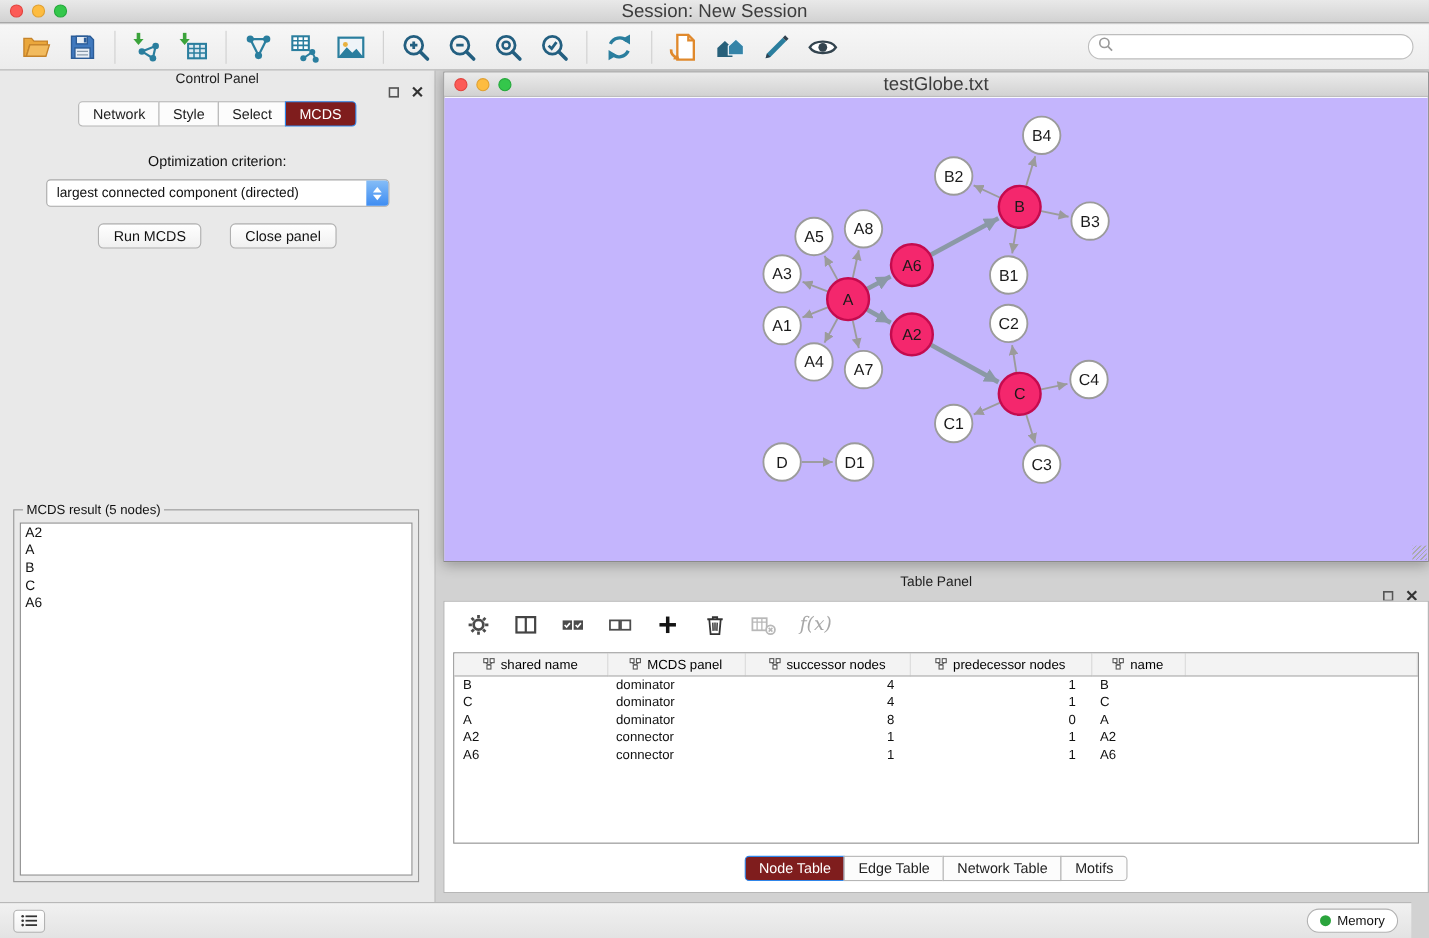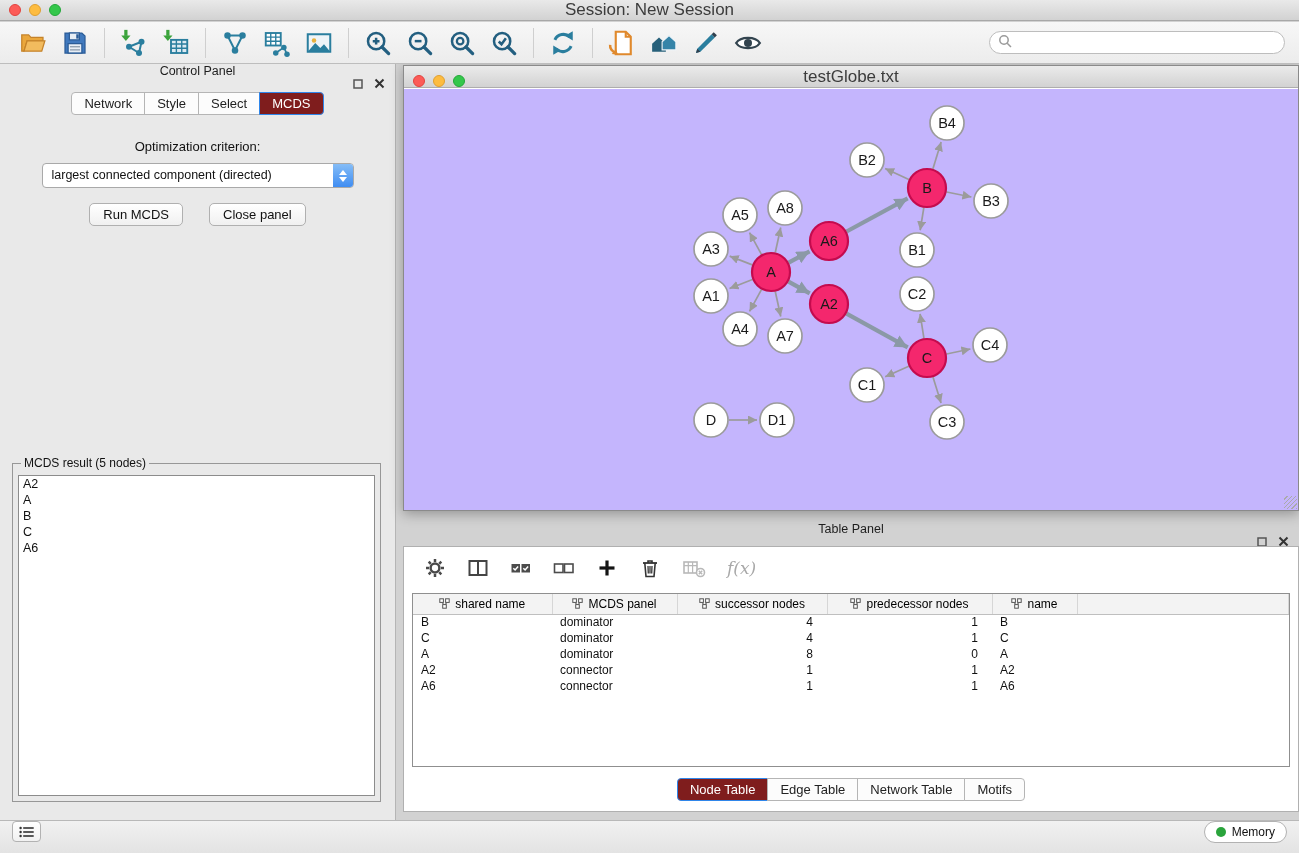--- a/index.html
+++ b/index.html
@@ -42,42 +42,42 @@
   .tri-down{width:0;height:0;border-left:4px solid transparent;border-right:4px solid transparent;border-top:5px solid #fff;}
   .btnrow{display:flex;justify-content:center;gap:26px;margin-top:15px;}
   .btn{font-size:13px;padding:3px 13px;background:linear-gradient(#ffffff,#f0f0f0);border:1px solid #b0b0b0;border-radius:5px;color:#111;cursor:pointer;}
   .resultbox{position:absolute;left:12px;right:14px;top:392px;bottom:18px;border:1px solid #979797;padding:5px;}
   .resultbox legend{font-size:12px;padding:0 3px;margin-left:3px;color:#111;}
   .resultlist{width:100%;height:100%;background:#fff;border:1px solid #8c8c8c;overflow:auto;}
   .resultlist .item{padding:0 4px;line-height:16px;font-size:12.5px;color:#111;}
 
   
   .netwin{position:absolute;left:403px;top:1px;right:0;height:446px;background:#fff;border:1px solid #8a8a8a;box-shadow:0 3px 12px rgba(0,0,0,.3);}
-  .netbar{height:22px;background:linear-gradient(#ebebeb,#d2d2d2);border-bottom:1px solid #adadad;position:relative;display:flex;align-items:flex-end;}
+  .netbar{height:22px;background:linear-gradient(#ebebeb,#d2d2d2);border-bottom:1px solid #adadad;position:relative;display:flex;align-items:center;}
   .netcanvas{position:absolute;top:23px;left:0;right:0;bottom:0;overflow:hidden;background:#c4b5fd;}
   .grip{position:absolute;right:1px;bottom:1px;width:13px;height:13px;background:repeating-linear-gradient(135deg,transparent,transparent 2px,#aaa 2px,#aaa 3px);cursor:nwse-resize;}
   svg text{font-family:"Liberation Sans",sans-serif;}
 
   
   .tpanel{position:absolute;left:403px;top:458px;right:0;bottom:8px;}
   .tbody{position:absolute;top:24px;left:0;right:0;bottom:0;background:#fff;border:1px solid #b0b0b0;}
   .ttools{height:42px;display:flex;align-items:center;gap:21px;padding-left:20px;}
   .ttool{display:flex;align-items:center;cursor:pointer;}
   .fx{font-family:"DejaVu Serif",serif;font-style:italic;font-size:17px;color:#a8a8a8;}
   .gridwrap{position:absolute;top:46px;left:8px;right:8px;bottom:44px;border:1px solid #8f8f8f;background:#fff;overflow:hidden;}
   table{border-collapse:collapse;width:100%;font-size:12px;table-layout:fixed;}
   th{background:#f3f3f3;border-right:1px solid #d6d6d6;border-bottom:1px solid #bfbfbf;font-weight:normal;height:20px;text-align:center;white-space:nowrap;overflow:hidden;}
   th svg{vertical-align:-1px;}
   .thlab{font-size:12px;color:#000000;margin-left:5px;}
   td{height:16px;padding:0 8px;color:#111;white-space:nowrap;overflow:hidden;}
   td.num{text-align:right;padding-right:14px;}
   .btabs{position:absolute;bottom:10px;left:0;right:0;display:flex;justify-content:center;}
 
   
-  .statusbar{position:absolute;bottom:0;left:0;right:0;height:33px;background:linear-gradient(#f1f1f1,#e3e3e3);border-top:1px solid #b8b8b8;display:flex;padding:0 12px;z-index:25;}
+  .statusbar{position:absolute;bottom:0;left:0;right:16px;height:33px;background:linear-gradient(#f1f1f1,#e3e3e3);border-top:1px solid #b8b8b8;display:flex;align-items:center;padding:0 12px;z-index:25;}
   .listbtn{width:29px;height:21px;border:1px solid #b2b2b2;border-radius:4px;background:linear-gradient(#fff,#f1f1f1);display:flex;align-items:center;justify-content:center;cursor:pointer;}
   .membtn{margin-left:auto;height:22px;border:1px solid #b2b2b2;border-radius:11px;background:#fff;display:flex;align-items:center;gap:6px;padding:0 11px;font-size:12px;color:#111;cursor:pointer;}
   .memdot{width:10px;height:10px;border-radius:50%;background:#2aa43c;}
 </style>
 </head>
 <body>
 
 <div class="titlebar">
   <div class="lights">
     <div class="light red"></div>

